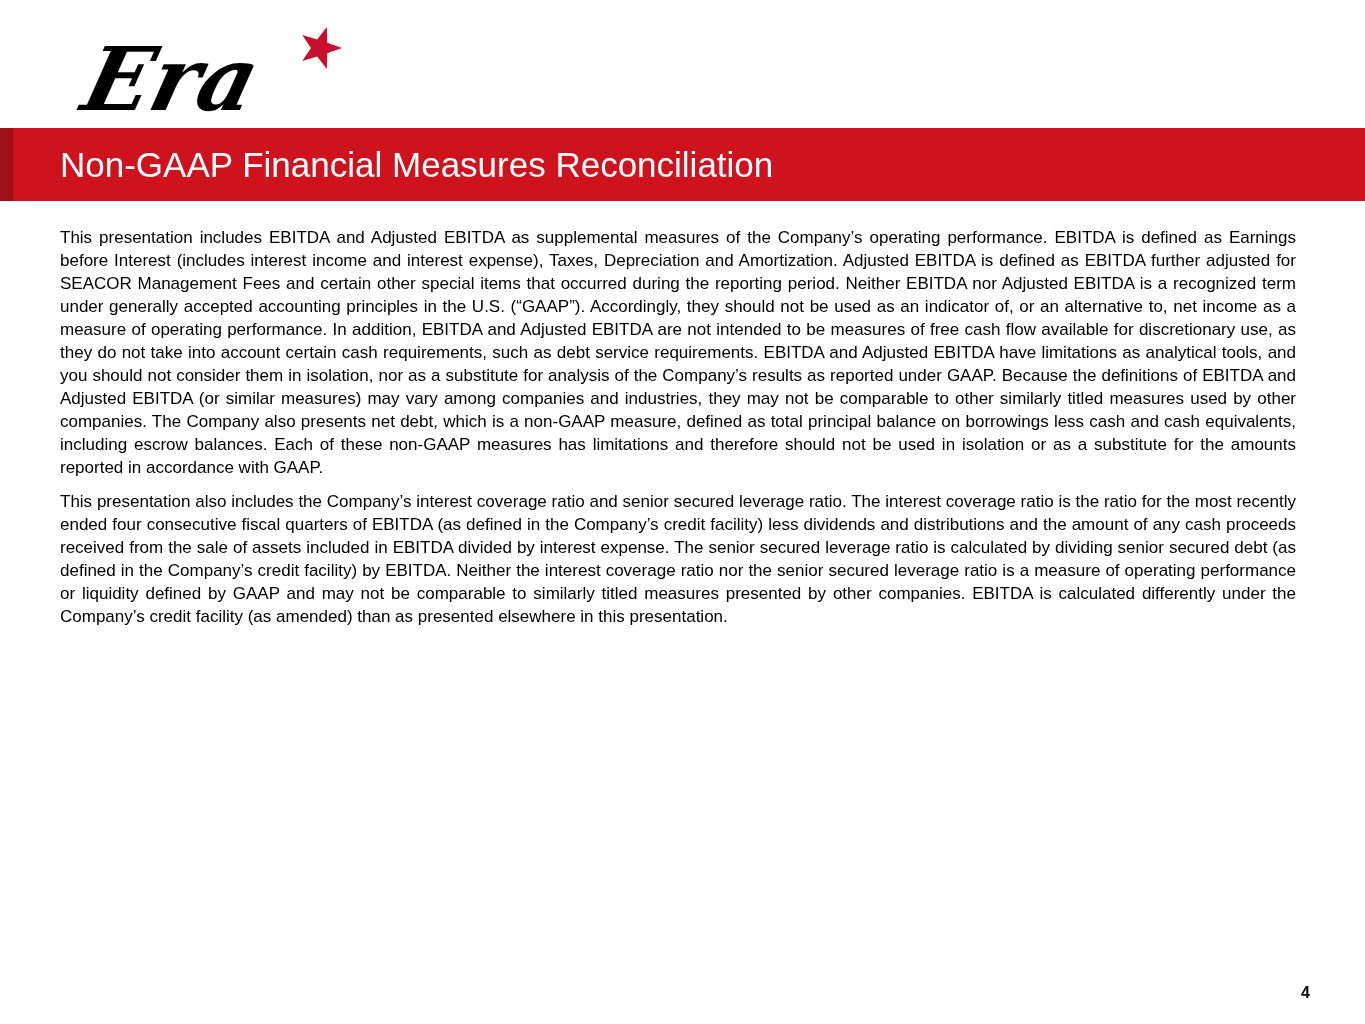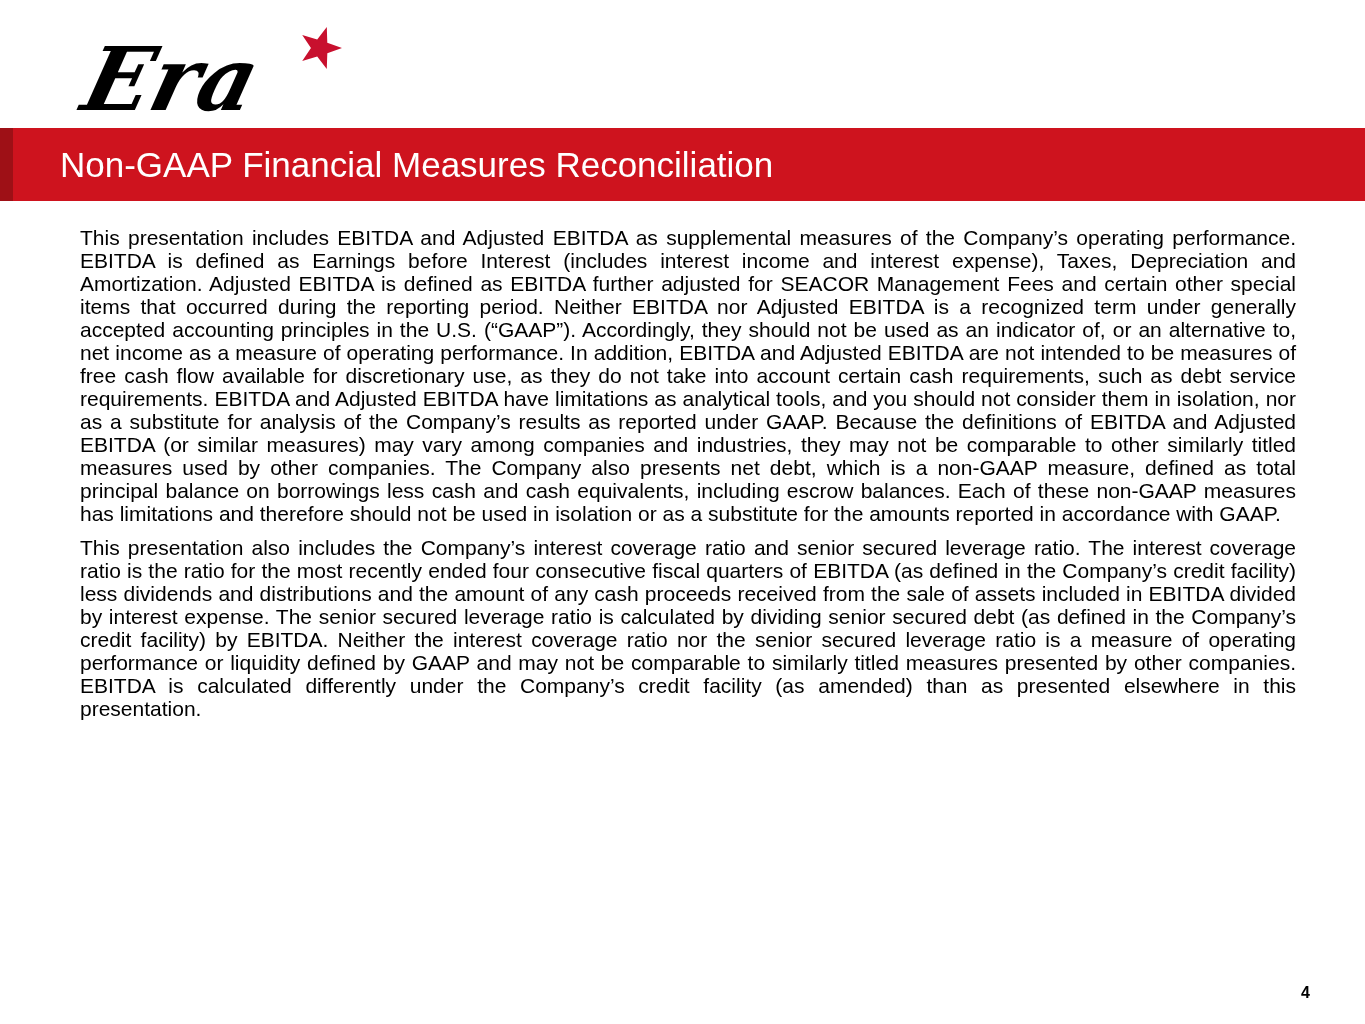--- a/index.html
+++ b/index.html
@@ -61,26 +61,25 @@
     padding-left: 60px;
     letter-spacing: 0px;
   }
   .body-text {
     position: absolute;
     top: 226px;
     left: 60px;
     width: 1236px;
   }
   .body-text p {
-    font-size: 21px;
+    font-size: 17px;
     line-height: 23px;
     text-align: justify;
     margin-bottom: 11px;
     color: var(--body-text);
-    margin-left: 20px;
   }
   .page-number {
     position: absolute;
     right: 55px;
     bottom: 22px;
     font-size: 16px;
     font-weight: bold;
     color: var(--body-text);
   }
 </style>

